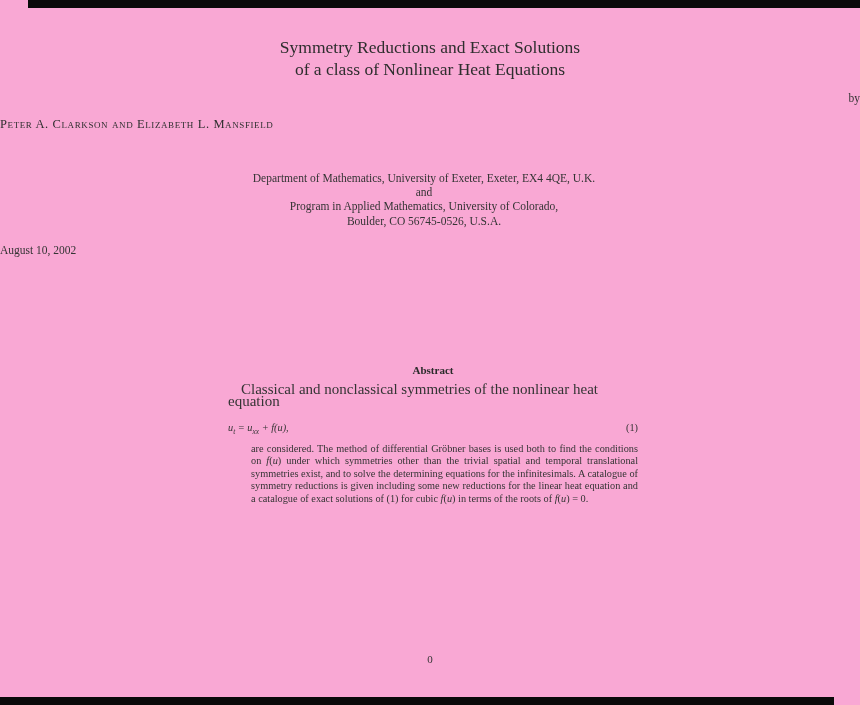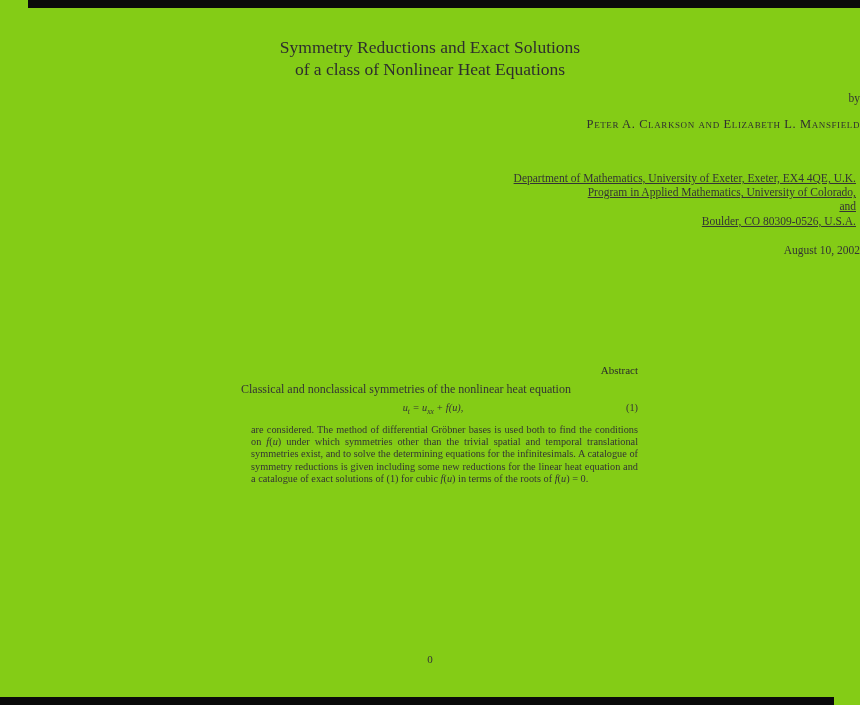--- a/index.html
+++ b/index.html
@@ -1,50 +1,50 @@
 <!DOCTYPE html>
 <html><head>
 <meta charset="utf-8">
 <style>
   html, body { margin: 0; padding: 0; }
   body { background: #ffffff; }
   .doc {
     position: relative;
     width: 860px;
     height: 705px;
-    background: #84cc16;
+    background: #f9a8d4;
     font-family: "Liberation Serif", "DejaVu Serif", serif;
     color: #343434;
     overflow: hidden;
   }
   .scan-bar { position: absolute; background: #0a0a0a; }
   .scan-bar.top { top: 0; left: 28px; right: 0; height: 8px; }
   .scan-bar.bottom { bottom: 0; left: 0; width: 834px; height: 8px; }
 
   .title-block { position: absolute; top: 36px; left: 0; right: 0; text-align: center; }
   .title-line { font-size: 17.5px; line-height: 22px; color: #2e2e2e; }
 
   .by-line { position: absolute; top: 92px; left: 0; right: 0; text-align: right; font-size: 11.5px; }
 
   .authors-line {
-    position: absolute; top: 117px; left: 0; right: 0; text-align: right;
+    position: absolute; top: 117px; left: 0; right: 0; text-align: left;
     font-size: 12.5px; font-variant: small-caps; letter-spacing: 0.6px; color: #303030;
   }
 
   .affiliation-block {
-    position: absolute; top: 171px; left: 0; right: 4px; text-align: right;
-    font-size: 11.5px; line-height: 14.2px; text-decoration: underline;
+    position: absolute; top: 171px; left: 0; right: 12px; text-align: center;
+    font-size: 11.5px; line-height: 14.2px;
   }
 
-  .date-line { position: absolute; top: 244px; left: 0; right: 0; text-align: right; font-size: 11.5px; }
+  .date-line { position: absolute; top: 244px; left: 0; right: 0; text-align: left; font-size: 11.5px; }
 
   .abstract-wrap { position: absolute; top: 364px; left: 228px; width: 410px; }
-  .abstract-heading { text-align: right; font-weight: normal; font-size: 11px; color: #2b2b2b; }
-  .abstract-intro { margin-top: 7px; font-size: 12px; line-height: 12.3px; text-indent: 13px; }
-  .equation-row { position: relative; margin-top: 7px; font-size: 10.3px; line-height: 12.3px; text-align: center; }
+  .abstract-heading { text-align: center; font-weight: bold; font-size: 11px; color: #2b2b2b; }
+  .abstract-intro { margin-top: 7px; font-size: 15px; line-height: 12.3px; text-indent: 13px; }
+  .equation-row { position: relative; margin-top: 14px; font-size: 10.3px; line-height: 12.3px; text-align: left; }
   .equation-number { position: absolute; right: 0; top: 0; font-style: normal; }
   .abstract-body { margin-top: 9px; font-size: 10.3px; line-height: 12.4px; text-align: justify; margin-left: 23px; }
 
   .it { font-style: italic; }
   sub { font-size: 72%; line-height: 0; }
 
   .page-number { position: absolute; top: 653px; left: 0; right: 0; text-align: center; font-size: 11px; }
 </style>
 </head>
 <body>
@@ -58,23 +58,23 @@
     <div class="title-line">Symmetry Reductions and Exact Solutions</div>
     <div class="title-line">of a class of Nonlinear Heat Equations</div>
   </div>
 
   <div class="by-line">by</div>
 
   <div class="authors-line">Peter A. Clarkson and Elizabeth L. Mansfield</div>
 
   <div class="affiliation-block">
     <div>Department of Mathematics, University of Exeter, Exeter, EX4 4QE, U.K.</div>
+    <div>and</div>
     <div>Program in Applied Mathematics, University of Colorado,</div>
-    <div>and</div>
-    <div>Boulder, CO 80309-0526, U.S.A.</div>
+    <div>Boulder, CO 56745-0526, U.S.A.</div>
   </div>
 
   <div class="date-line">August 10, 2002</div>
 
   <div class="abstract-wrap">
     <div class="abstract-heading">Abstract</div>
     <div class="abstract-intro">Classical and nonclassical symmetries of the nonlinear heat equation</div>
     <div class="equation-row">
       <span class="it"><span class="it">u</span><sub class="it">t</sub><span> = </span><span class="it">u</span><sub class="it">xx</sub><span> + </span><span class="it">f</span><span>(</span><span class="it">u</span><span>),</span></span>
       <span class="equation-number">(1)</span>

